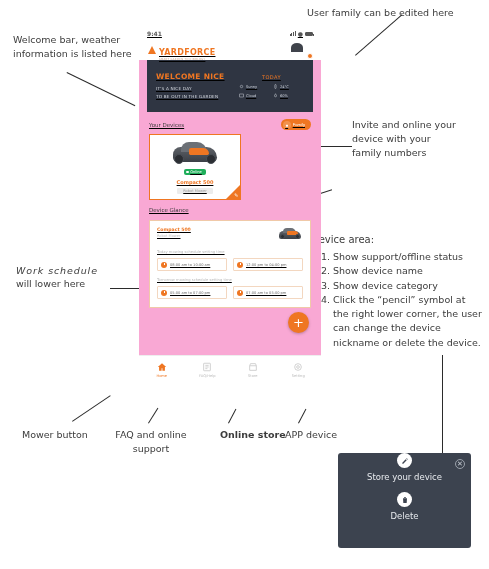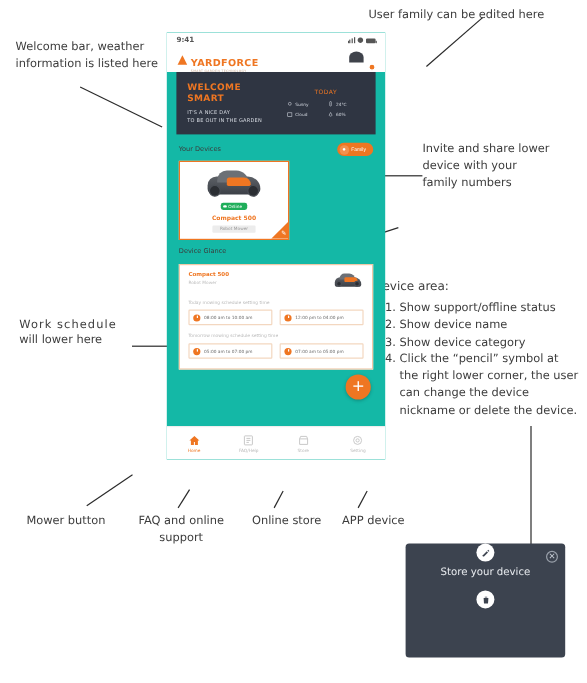--- a/index.html
+++ b/index.html
@@ -12,33 +12,34 @@
   }
 
   
   .anno {
     position: absolute;
     color: #3c3c3c;
     font-size: 9.5px;
     line-height: 1.45;
     font-family: "DejaVu Sans", sans-serif;
   }
-  .anno.spaced { letter-spacing: 0.9px; }
+  .anno.spaced { letter-spacing: 0.9px; font-style: italic; }
   .anno.center { text-align: center; }
 
   
   .leader { position: absolute; background: #2b2b2b; height: 1px; transform-origin: 0 0; }
 
   
   #phone {
     position: absolute;
     left: 139px; top: 27px;
     width: 182px; height: 356px;
-    background: #14b8a6;
+    background: #f9a8d4;
     overflow: hidden;
+    text-decoration: underline;
   }
   .statusbar {
     height: 13px; background: #ffffff;
     display: flex; align-items: center; justify-content: space-between;
     padding: 0 8px;
   }
   .statusbar .time { font-size: 6px; color: #555; font-weight: bold; }
   .statusbar .icons { display: flex; align-items: center; gap: 2px; }
   .bars { display: flex; align-items: flex-end; gap: 0.7px; height: 5px; }
   .bars i { width: 1px; background: #555; display: block; }
@@ -255,21 +256,21 @@
 </head>
 <body>
 
 <div class="anno" style="left:307px; top:6px;">User family can be edited here</div>
 <div class="leader" style="left:355px; top:55px; width:62px; transform:rotate(-41deg);"></div>
 
 <div class="anno" style="left:13px; top:33px; white-space:pre;">Welcome bar, weather
 information is listed here</div>
 <div class="leader" style="left:67px; top:72px; width:76px; transform:rotate(26deg);"></div>
 
-<div class="anno" style="left:352px; top:118px; white-space:pre;">Invite and share lower
+<div class="anno" style="left:352px; top:118px; white-space:pre;">Invite and online your
 device with your
 family numbers</div>
 <div class="leader" style="left:300px; top:146px; width:52px;"></div>
 
 <div class="anno spaced" style="left:16px; top:264px;">Work schedule</div>
 <div class="anno" style="left:16px; top:277px;">will lower here</div>
 <div class="leader" style="left:110px; top:288px; width:48px;"></div>
 
 <div class="anno" style="left:311px; top:233px; font-size:10px;">Device area:</div>
 <ol style="position:absolute; left:311px; top:250px; width:172px; margin:0; padding-left:22px; color:#3c3c3c; font-size:9.5px; line-height:1.5; font-family:'DejaVu Sans',sans-serif;">
@@ -281,21 +282,21 @@
 <div class="leader" style="left:231px; top:222px; width:106px; transform:rotate(-18deg);"></div>
 <div class="leader" style="left:443px; top:355px; width:100px; transform:rotate(90deg);"></div>
 
 <div class="anno" style="left:22px; top:428px;">Mower button</div>
 <div class="leader" style="left:72px; top:421px; width:46px; transform:rotate(-34deg);"></div>
 
 <div class="anno center" style="left:108px; top:428px; width:86px; white-space:pre;">FAQ and online
 support</div>
 <div class="leader" style="left:148px; top:423px; width:18px; transform:rotate(-58deg);"></div>
 
-<div class="anno" style="left:210px; top:428px;">Online  store</div>
+<div class="anno" style="left:220px; top:428px;font-weight:bold;">Online  store</div>
 <div class="leader" style="left:228px; top:423px; width:16px; transform:rotate(-62deg);"></div>
 
 <div class="anno" style="left:285px; top:428px;">APP  device</div>
 <div class="leader" style="left:298px; top:423px; width:16px; transform:rotate(-62deg);"></div>
 
 <div id="phone">
 
   <div class="statusbar">
     <span class="time">9:41</span>
     <span class="icons">
@@ -319,21 +320,21 @@
       </span>
     </span>
     <span class="avatar-wrap">
       <span class="avatar"></span>
       <span class="avatar-badge"></span>
     </span>
   </div>
 
   <div class="welcome">
     <div class="welcome-left">
-      <div class="welcome-title">WELCOME SMART</div>
+      <div class="welcome-title">WELCOME NICE</div>
       <div class="welcome-sub">IT'S A NICE DAY</div>
       <div class="welcome-sub">TO BE OUT IN THE GARDEN</div>
     </div>
     <div class="welcome-right">
       <div class="today">TODAY</div>
       <div class="wx-grid">
         <div class="wx-item">
           <span class="wx-ico">
               <svg viewBox="0 0 10 10">
                 <circle cx="5" cy="5" r="2.4" fill="none" stroke="#cfd4dc" stroke-width="1"></circle>
@@ -485,14 +486,15 @@
     </div>
     <div class="popup-lbl">Store your device</div>
   </div>
   <div class="popup-item">
     <div class="popup-circ">
       <svg viewBox="0 0 24 24" fill="#3c434f">
           <path d="M6 7h12l-1 14H7z"></path>
           <path d="M9 4h6v2H9z"></path>
         </svg>
     </div>
+    <div class="popup-lbl">Delete</div>
   </div>
 </div>
 
 </body></html>

